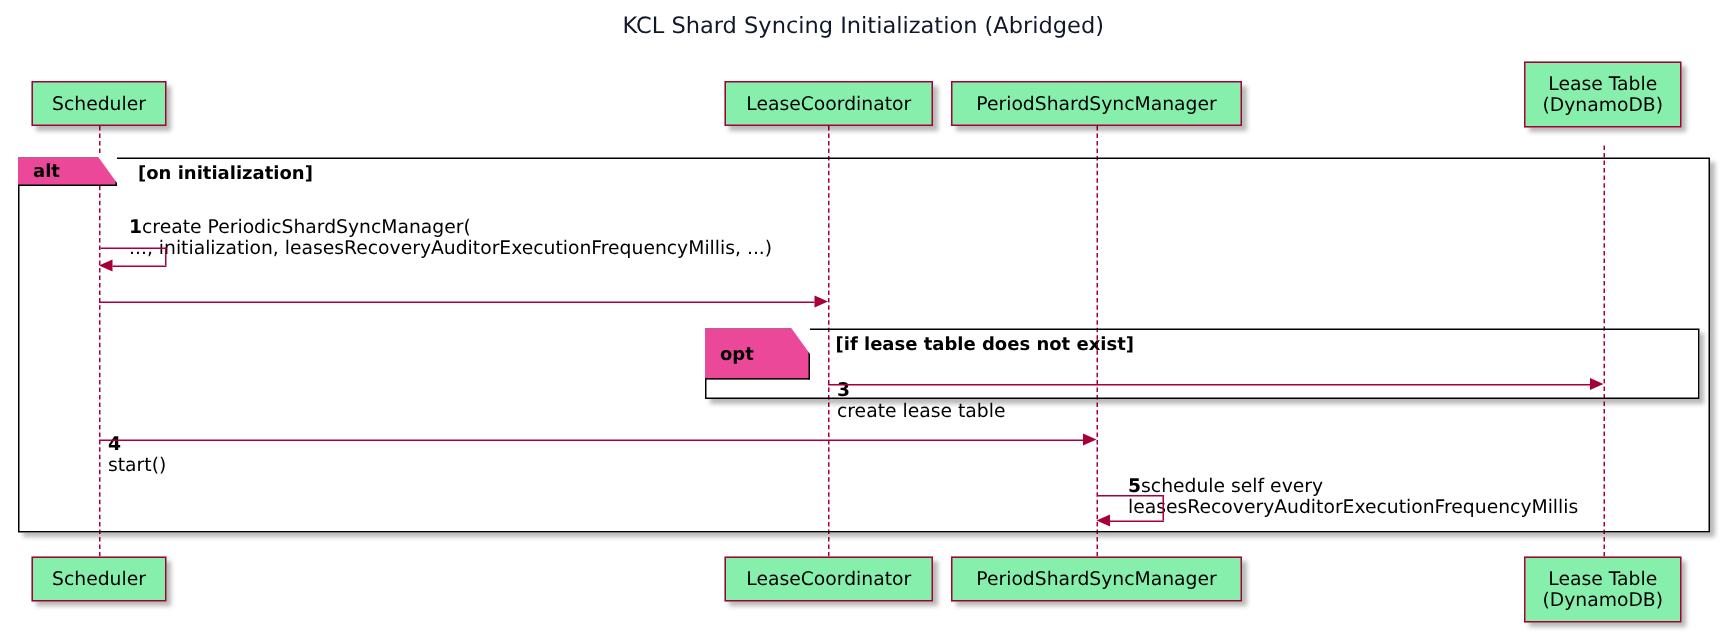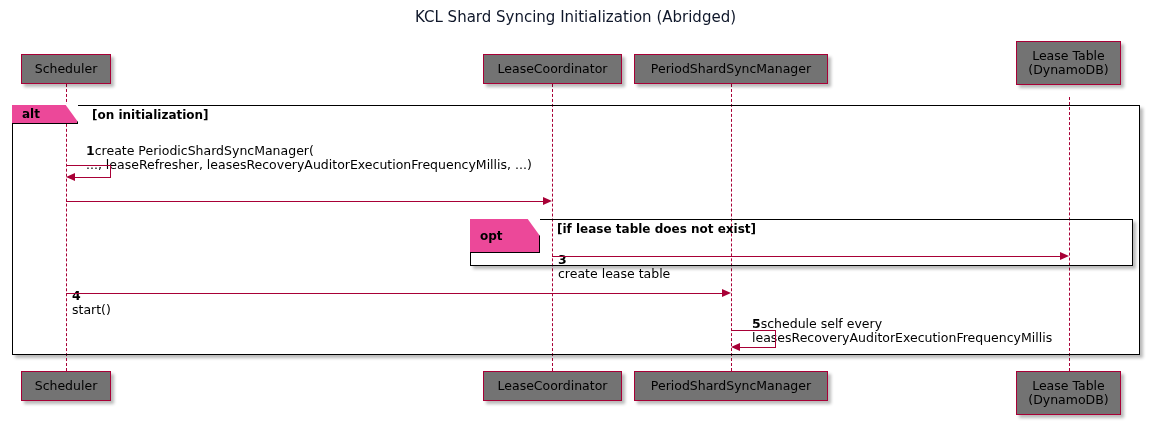--- a/index.html
+++ b/index.html
@@ -22,21 +22,21 @@
     width: 1151px;
     text-align: center;
     font-size: 15px;
     color: #0f172a;
     font-family: "DejaVu Sans", sans-serif;
   }
   
   .participant {
     position: absolute;
     box-sizing: border-box;
-    background: #737373;
+    background: #86efac;
     border: 1.5px solid #A80036;
     box-shadow: 3px 3px 3px rgba(0,0,0,0.28);
     color: #000000;
     font-size: 12.5px;
     line-height: 14px;
     text-align: center;
     display: flex;
     align-items: center;
     justify-content: center;
     white-space: pre-line;
@@ -140,21 +140,21 @@
 
   <div class="fragment" style="left:470px; top:219px; width:663px; height:47px;"></div>
   <div class="fragment-tab" style="left:470px; top:219px; width:70px; height:34px;">
     <span>opt</span>
     <span class="corner"></span>
   </div>
   <div class="fragment-guard" style="left:557px; top:222px;">[if lease table does not exist]</div>
 
   <div class="msg-label" style="left:86px; top:130px;">
     <span class="msg-num">1</span><span>create PeriodicShardSyncManager(
-   ..., leaseRefresher, leasesRecoveryAuditorExecutionFrequencyMillis, ...)</span>
+   ..., initialization, leasesRecoveryAuditorExecutionFrequencyMillis, ...)</span>
   </div>
   <div class="self-loop-top" style="left:67px; top:165px; width:44px;"></div>
   <div class="self-loop-right" style="left:110px; top:165px; height:12px;"></div>
   <div class="self-loop-bottom" style="left:75px; top:177px; width:36px;"></div>
   <div class="msg-arrow left" style="left:66px; top:172.5px;"></div>
 
   <div class="msg-line" style="left:66px; top:201px; width:477px;"></div>
   <div class="msg-arrow right" style="left:543px; top:196.5px;"></div>
 
   <div class="msg-label" style="left:558px; top:239px;">

